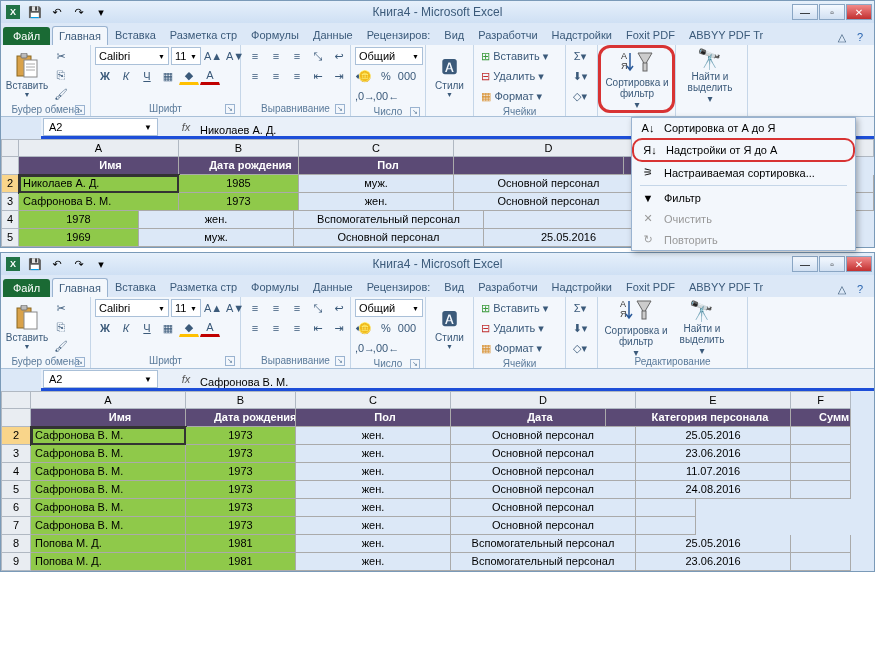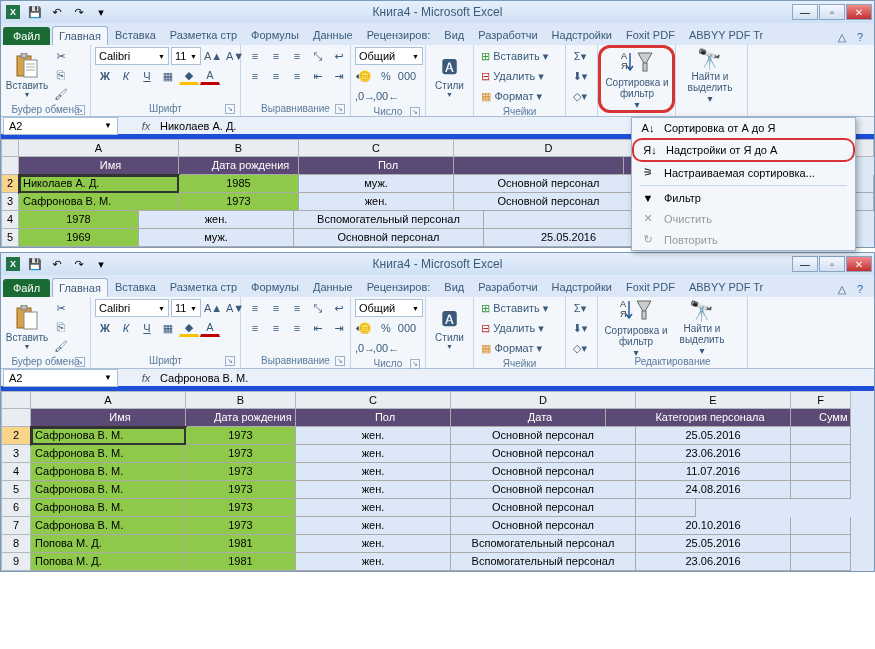--- a/index.html
+++ b/index.html
@@ -29,36 +29,36 @@
 .small-stack { display:flex; flex-direction:column; gap:1px; }
 .small-btn { width:20px; height:18px; border:1px solid transparent; display:flex; align-items:center; justify-content:center; font-size:11px; color:#3b5a7a; cursor:pointer; }
 .mid-btn { display:flex; align-items:center; gap:3px; font-size:11px; height:18px; padding:0 3px; cursor:pointer; color:#3b5a7a; }
 .font-box { border:1px solid #aac0d8; background:#fff; height:18px; padding:0 3px; font-size:11px; display:flex; align-items:center; }
 .highlight-red { border:3px solid #d83333; border-radius:12px; }
 .dropdown-menu { position:absolute; background:#f3f7fc; border:1px solid #9ab3d0; box-shadow:2px 2px 6px rgba(0,0,0,.3); z-index:100; width:225px; }
 .dropdown-menu .item { display:flex; align-items:center; gap:8px; padding:4px 8px; font-size:11px; cursor:pointer; }
 .dropdown-menu .sep { height:1px; background:#c5d6e8; margin:2px 8px; }
 .dropdown-menu .disabled { color:#999; }
 .dropdown-menu .ico { width:16px; display:flex; justify-content:center; font-size:11px; }
-.fbar { display:flex; align-items:center; height:22px; background:#e9f0f9; border-bottom:5px solid #1d4ed8; }
+.fbar { display:flex; align-items:flex-end; height:22px; background:#e9f0f9; border-bottom:3px solid #1d4ed8;margin-left:40px; }
 .namebox { width:115px; border:1px solid #aac0d8; background:#fff; margin:0 2px; height:18px; display:flex; align-items:center; padding:0 5px; font-size:11px; }
 .fx-btn { width:20px; height:18px; font-style:italic; font-size:11px; color:#555; display:flex; align-items:center; justify-content:center; }
 .fbar-val { flex:1; padding-left:4px; font-size:11px; }
 .fbar .sm-ic { width:16px; height:18px; display:flex; align-items:center; justify-content:center; color:#888; font-size:10px; }
 .sheet { display:flex; }
 .rows-side { width:30px; }
 .corner { height:18px; background:#e9edf2; border:1px solid #b0b8c2; }
 .rownum { height:18px; background:#e9edf2; border:1px solid #b0b8c2; border-top:none; text-align:center; font-size:11px; line-height:17px; }
 .rownum.sel { background:#f9d58a; }
 .grid { flex:1; position:relative; }
 .cols { display:flex; }
 .col-hdr { height:18px; background:#e9edf2; border:1px solid #b0b8c2; border-left:none; text-align:center; font-size:11px; line-height:17px; }
 .tr { display:flex; }
 .td { height:18px; border:1px solid #aaa; border-left:none; border-top:none; font-size:11px; line-height:17px; padding:0 4px; overflow:hidden; white-space:nowrap; }
-.hdr-cell { background:#5b4a75; color:#fff; font-weight:normal; text-align:center;padding-left:28px; }
+.hdr-cell { background:#5b4a75; color:#fff; font-weight:bold; text-align:center;padding-left:28px; }
 .green-cell { background:#8fc94a; }
 .sel-cell { outline:3px solid #333; outline-offset:-2px; }
 .center { text-align:center; }
 .paste-ico { width:28px; height:28px; display:flex; align-items:center; justify-content:center; }
 .paste-ico svg { width:24px; height:26px; }
 .sort-filter-ico { position:relative; width:32px; height:28px; }
 u { text-decoration:underline; }
 </style>
 </head>
 <body>
@@ -616,21 +616,20 @@
             <div class="td green-cell center" style="width: 110px;">1973</div>
             <div class="td center" style="width: 155px;">жен.</div>
             <div class="td center" style="width: 185px;">Основной персонал</div>
             <div class="td" style="width: 60px;"></div>
           </div>
           <div class="tr">
             <div class="td green-cell" style="width: 155px;">Сафронова В. М.</div>
             <div class="td green-cell center" style="width: 110px;">1973</div>
             <div class="td center" style="width: 155px;">жен.</div>
             <div class="td center" style="width: 185px;">Основной персонал</div>
-            <div class="td center" style="width: 155px;">20.10.2016</div>
             <div class="td" style="width: 60px;"></div>
           </div>
           <div class="tr">
             <div class="td green-cell" style="width: 155px;">Попова М. Д.</div>
             <div class="td green-cell center" style="width: 110px;">1981</div>
             <div class="td center" style="width: 155px;">жен.</div>
             <div class="td center" style="width: 185px;">Вспомогательный персонал</div>
             <div class="td center" style="width: 155px;">25.05.2016</div>
             <div class="td" style="width: 60px;"></div>
           </div>

